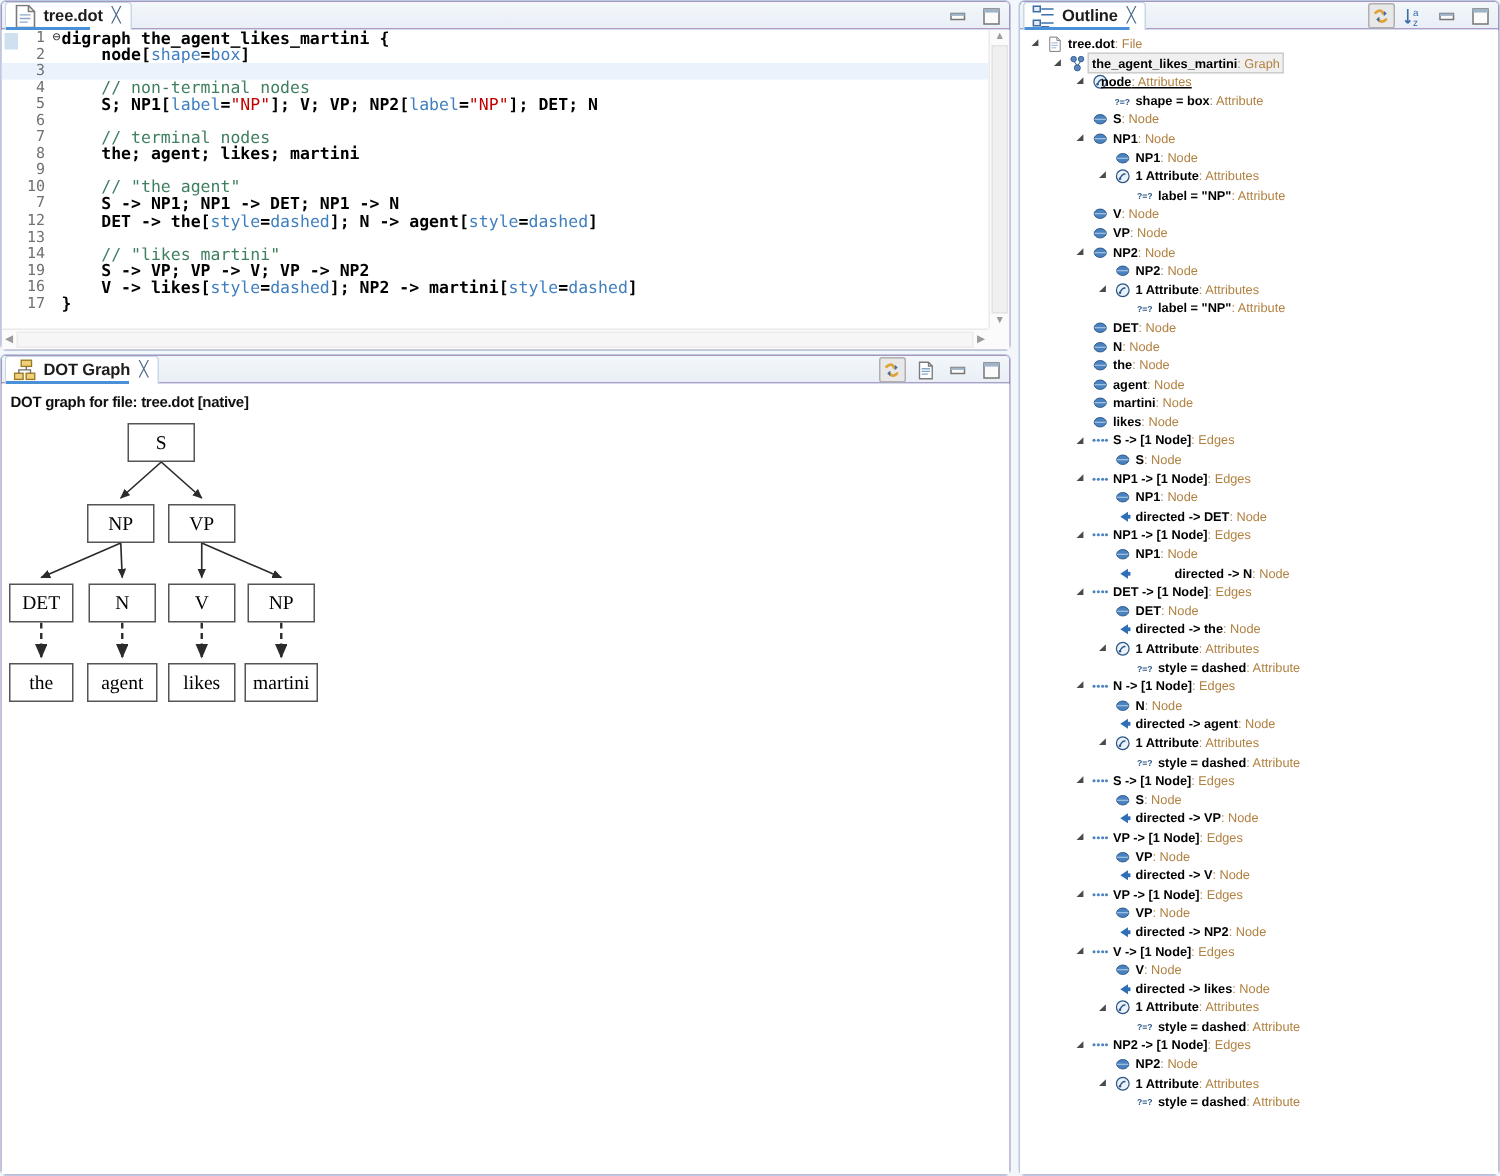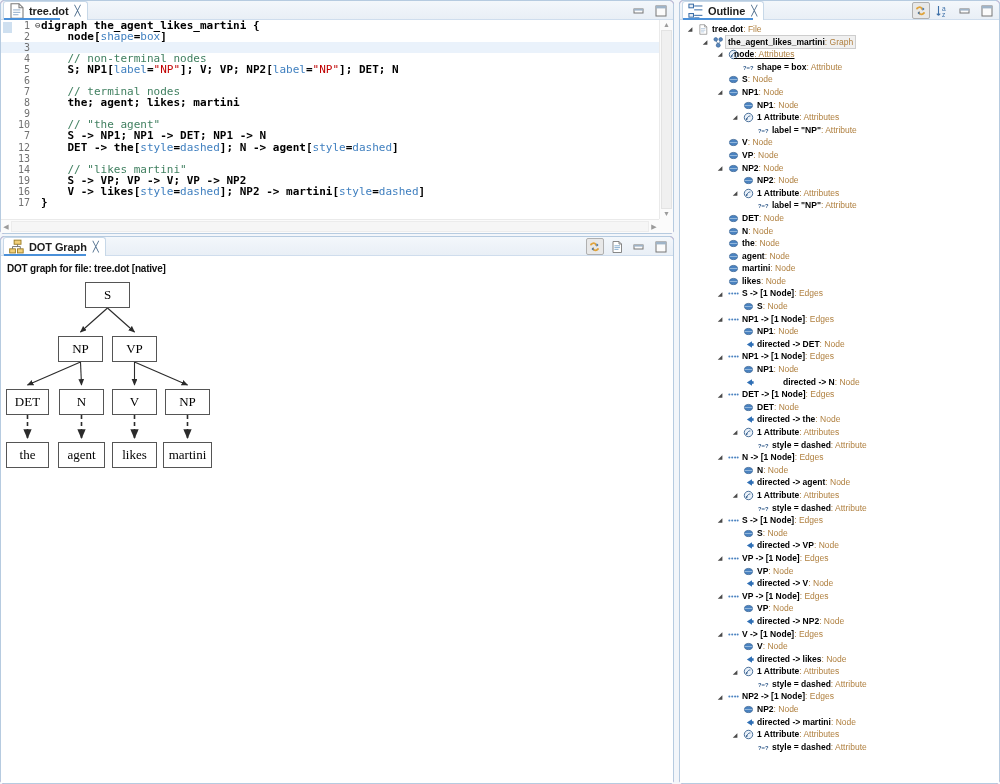--- a/index.html
+++ b/index.html
@@ -871,27 +871,20 @@
           <span class="olabel" style="left: 62px;"><b>NP2 -&gt; [1 Node]</b><span class="otype">: Edges</span></span>
         </div>
         <div class="ol-row">
           <svg viewBox="0 0 12 12" width="11" height="11" class="oicon" style="position: absolute; left: 63px; top: 1px;">
             <ellipse cx="6" cy="6" rx="4.4" ry="3.4" fill="#4a82c0" stroke="#2b5687" stroke-width="0.7"></ellipse>
             <path d="M1.8 6 h8.4" stroke="#bcd4ec" stroke-width="0.7"></path>
           </svg>
           <span class="olabel" style="left: 77px;"><b>NP2</b><span class="otype">: Node</span></span>
         </div>
         <div class="ol-row">
-          <svg viewBox="0 0 12 12" width="11" height="11" class="oicon" style="position: absolute; left: 63px; top: 1px;">
-            <path d="M9.8 2.4 L4.2 6 L9.8 9.6 Z" fill="#2f6fb5"></path>
-            <rect x="9.4" y="4.6" width="2.2" height="2.8" fill="#2f6fb5"></rect>
-          </svg>
-          <span class="olabel" style="left: 77px;"><b>directed -&gt; martini</b><span class="otype">: Node</span></span>
-        </div>
-        <div class="ol-row">
           <span class="twisty" style="left: 51px;">◢</span>
           <svg viewBox="0 0 12 12" width="11" height="11" class="oicon" style="position: absolute; left: 63px; top: 1px;">
             <circle cx="6" cy="6" r="4.6" fill="#eaf1f9" stroke="#2b5687" stroke-width="0.9"></circle>
             <path d="M4 7.6 c1.4 -3 3 -3.4 4 -3.2" fill="none" stroke="#2b5687" stroke-width="1"></path>
             <circle cx="4" cy="7.8" r="0.9" fill="#2b5687"></circle>
           </svg>
           <span class="olabel" style="left: 77px;"><b>1 Attribute</b><span class="otype">: Attributes</span></span>
         </div>
         <div class="ol-row">
           <svg viewBox="0 0 16 12" width="14" height="11" class="oicon" style="position: absolute; left: 78px; top: 1px;">

